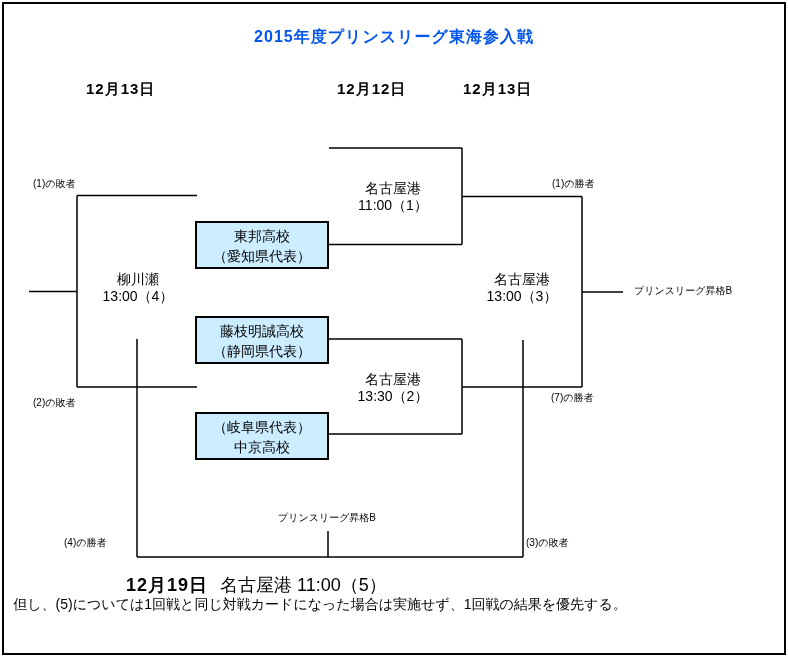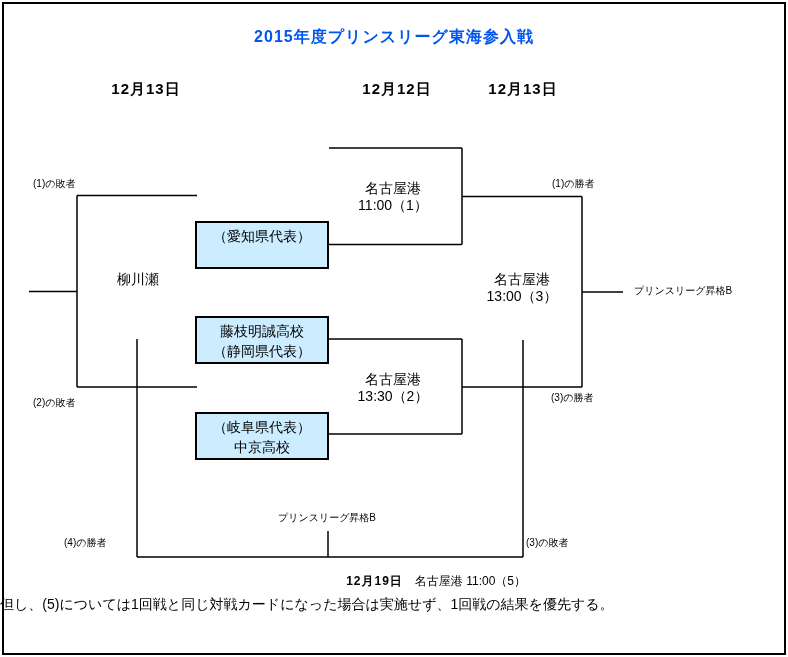--- a/index.html
+++ b/index.html
@@ -19,21 +19,21 @@
   }
   .lines{position:absolute;left:0;top:0;width:788px;height:657px;}
   .lines line{stroke:var(--line-color,#000);stroke-width:1.5;}
   .title{
     position:absolute;left:0;top:27px;width:788px;
     text-align:center;font-size:16px;font-weight:bold;
     color:var(--title-color,#0055EE);
     letter-spacing:1px;
   }
   .date-header{
-    position:absolute;top:80px;width:120px;text-align:center;
+    position:absolute;top:80px;width:120px;
     font-size:15px;font-weight:bold;letter-spacing:1px;
   }
   .date-left{left:86px;}
   .date-middle{left:337px;}
   .date-right{left:463px;}
   .team-box{
     position:absolute;left:195px;width:134px;height:48px;
     box-sizing:border-box;
     background:var(--box-fill,#CCECFF);
     border:2px solid #000000;
@@ -58,27 +58,27 @@
   .loser-1{left:33px;top:177px;}
   .loser-2{left:33px;top:396px;}
   .winner-1{left:552px;top:177px;}
   .winner-2{left:551px;top:391px;}
   .winner-4{left:64px;top:536px;}
   .loser-3{left:526px;top:536px;}
   .promo-a{left:634px;top:284px;}
   .promo-b{left:257px;top:511px;width:140px;text-align:center;}
   .final-line{
     position:absolute;left:126px;top:573px;width:400px;
-    text-align:right;font-size:12px;white-space:nowrap;
+    text-align:left;font-size:18px;white-space:nowrap;
   }
   .final-line .final-date{font-weight:bold;letter-spacing:1px;}
   .final-line .final-venue{margin-left:12px;}
   .note-line{
     position:absolute;left:0;top:596px;width:640px;
-    text-align:left;font-size:14px;white-space:nowrap;
+    text-align:center;font-size:14px;white-space:nowrap;
   }
 </style>
 </head>
 <body>
 
 <div class="canvas" style="--title-color: #0055EE; --box-fill: #CCECFF; --line-color: #000000;">
 
   <div class="outer-border"></div>
 
   <svg class="lines" viewBox="0 0 788 657" xmlns="http://www.w3.org/2000/svg">
@@ -107,20 +107,21 @@
     <line x1="328" y1="531" x2="328" y2="557"></line>
   </svg>
 
   <div class="title">2015年度プリンスリーグ東海参入戦</div>
 
   <div class="date-header date-left">12月13日</div>
   <div class="date-header date-middle">12月12日</div>
   <div class="date-header date-right">12月13日</div>
 
   <div class="team-box team-2">
+    <div>東邦高校</div>
     <div>（愛知県代表）</div>
   </div>
   <div class="team-box team-3">
     <div>藤枝明誠高校</div>
     <div>（静岡県代表）</div>
   </div>
   <div class="team-box team-4">
     <div>（岐阜県代表）</div>
     <div>中京高校</div>
   </div>
@@ -132,26 +133,27 @@
   <div class="match-label match-2">
     <div>名古屋港</div>
     <div>13:30（2）</div>
   </div>
   <div class="match-label match-3">
     <div>名古屋港</div>
     <div>13:00（3）</div>
   </div>
   <div class="match-label match-4">
     <div>柳川瀬</div>
+    <div>13:00（4）</div>
   </div>
 
   <div class="side-label loser-1">(1)の敗者</div>
   <div class="side-label loser-2">(2)の敗者</div>
   <div class="side-label winner-1">(1)の勝者</div>
-  <div class="side-label winner-2">(3)の勝者</div>
+  <div class="side-label winner-2">(7)の勝者</div>
   <div class="side-label winner-4">(4)の勝者</div>
   <div class="side-label loser-3">(3)の敗者</div>
   <div class="side-label promo-a">プリンスリーグ昇格B</div>
   <div class="side-label promo-b">プリンスリーグ昇格B</div>
 
   <div class="final-line">
     <span class="final-date">12月19日</span><span class="final-venue">名古屋港 11:00（5）</span>
   </div>
 
   <div class="note-line">但し、(5)については1回戦と同じ対戦カードになった場合は実施せず、1回戦の結果を優先する。</div>

